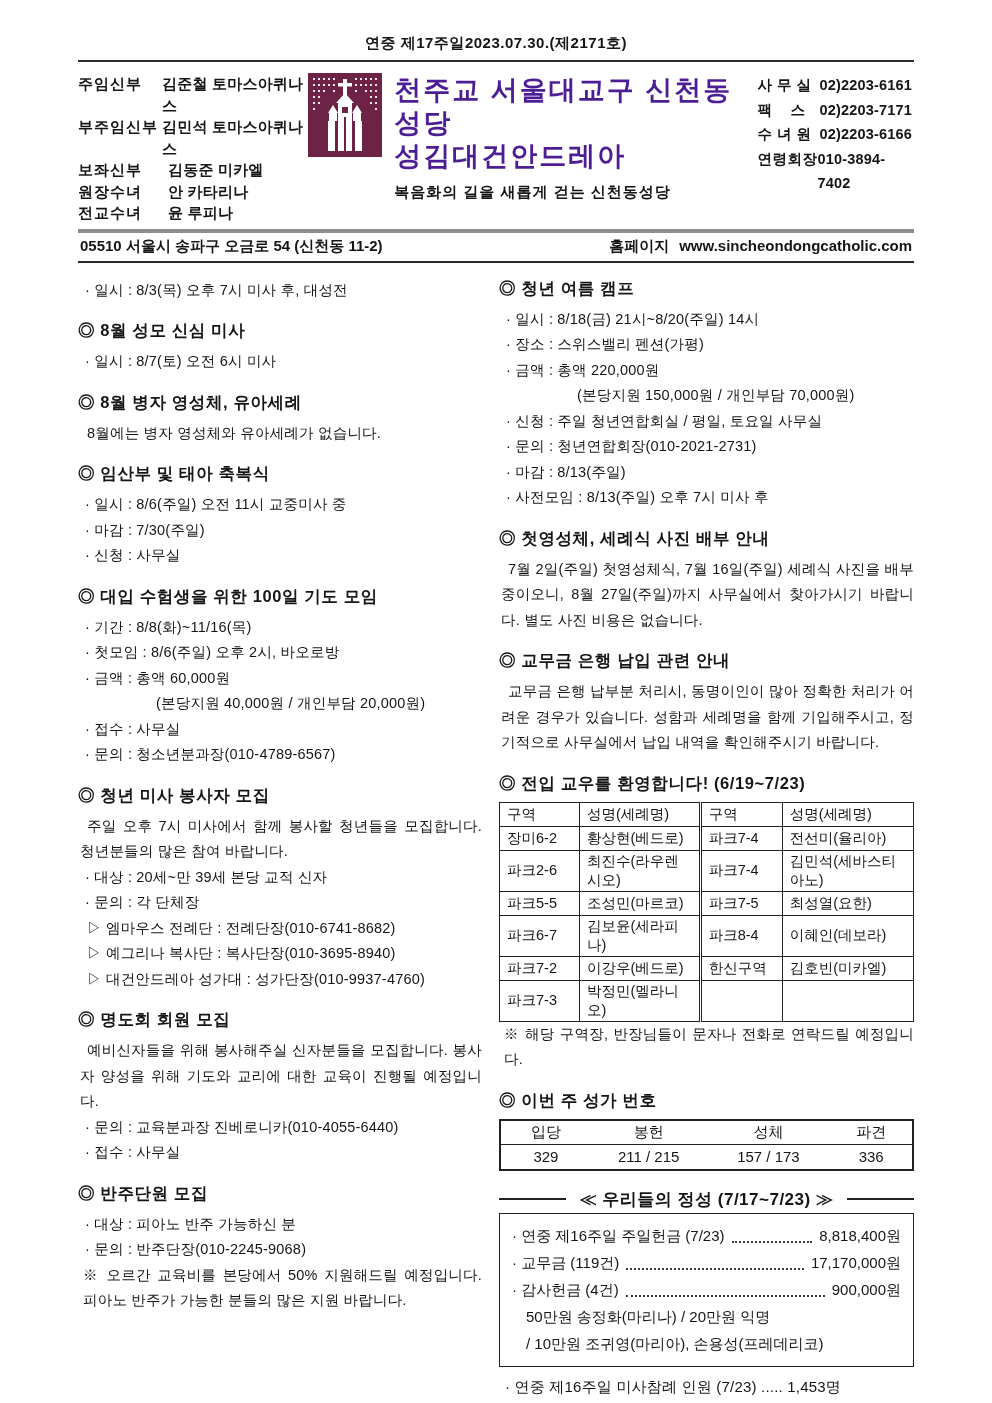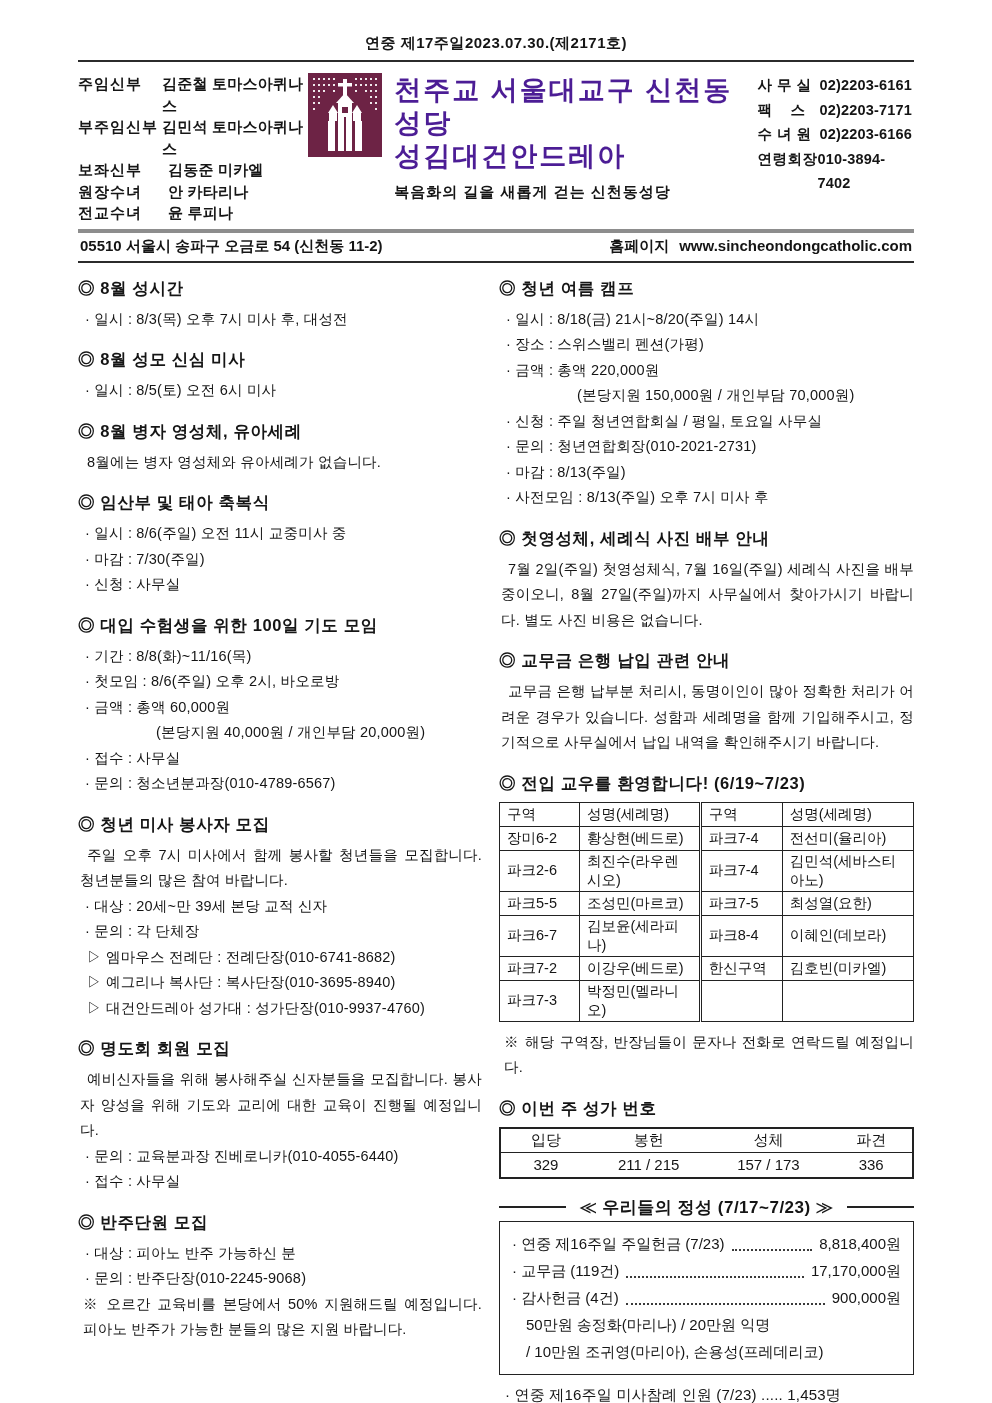--- a/index.html
+++ b/index.html
@@ -48,21 +48,21 @@
   .s { padding-left:9px; }
   .p { text-align:justify; text-indent:7px; padding-left:2px; }
   .n { text-align:justify; padding-left:5px; }
 
   
   table { border-collapse:collapse; }
   .transfer { width:100%; font-size:14.5px; margin-top:2px; }
   .transfer td { border:1.6px solid #222; padding:1px 7px; height:24px; }
   .transfer td.mid { border-left:3px double #222; }
   .transfer .w1 { width:80px; } .transfer .w3 { width:82px; }
-  .tnote { margin-top:8px; }
+  .tnote { }
 
   
   .hymns { width:100%; font-size:15px; text-align:center; border:2px solid #222; margin-top:4px; }
   .hymns td { height:25px; padding:1px 4px; }
   .hymns tr.hd td { border-bottom:1.6px solid #222;margin-top:47px; }
   .hymns .c1{width:22%} .hymns .c2{width:28%} .hymns .c3{width:30%} .hymns .c4{width:20%}
 
   
   .offer-head { display:flex; align-items:center; font-size:17px; font-weight:800; letter-spacing:0.5px; }
   .offer-head .hline { flex:1; height:2px; background:#222; }
@@ -199,27 +199,26 @@
     <span>05510 서울시 송파구 오금로 54 (신천동 11-2)</span>
     <span class="home"><span>홈페이지</span><span class="homeurl">www.sincheondongcatholic.com</span></span>
   </div>
   <div class="rule-thin2"></div>
 
   <div class="cols">
 
     <div class="col left">
 
       <div class="sec">
-        <h3>◎ 8월 성시간</h3>
         <div class="ln b">· 일시 : 8/3(목) 오후 7시 미사 후, 대성전</div>
       </div>
 
       <div class="sec">
         <h3>◎ 8월 성모 신심 미사</h3>
-        <div class="ln b">· 일시 : 8/5(토) 오전 6시 미사</div>
+        <div class="ln b">· 일시 : 8/7(토) 오전 6시 미사</div>
       </div>
 
       <div class="sec">
         <h3>◎ 8월 병자 영성체, 유아세례</h3>
         <div class="ln p">8월에는 병자 영성체와 유아세례가 없습니다.</div>
       </div>
 
       <div class="sec">
         <h3>◎ 임산부 및 태아 축복식</h3>
         <div class="ln b">· 일시 : 8/6(주일) 오전 11시 교중미사 중</div>

